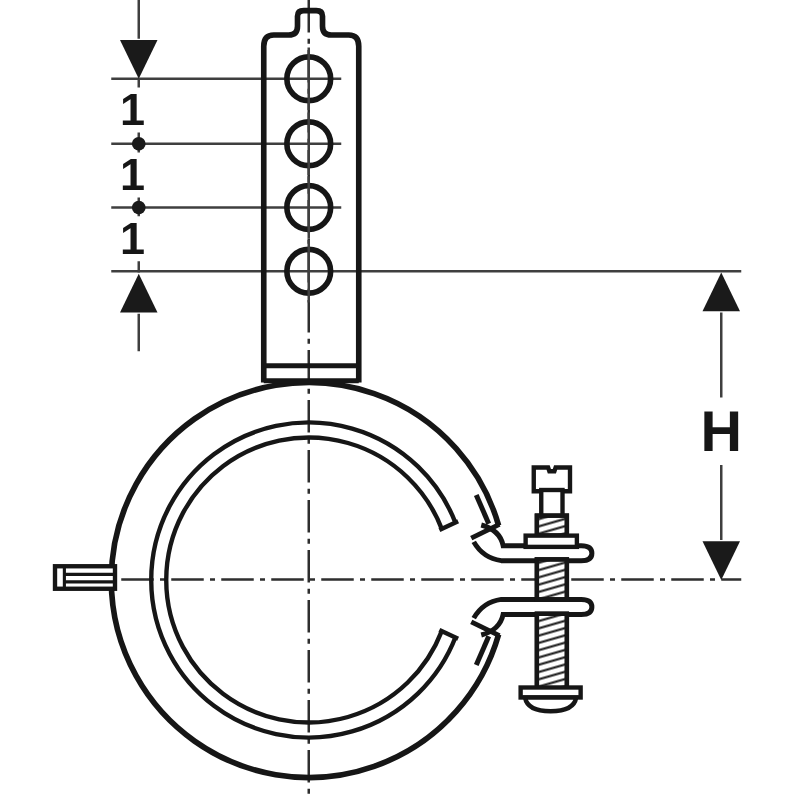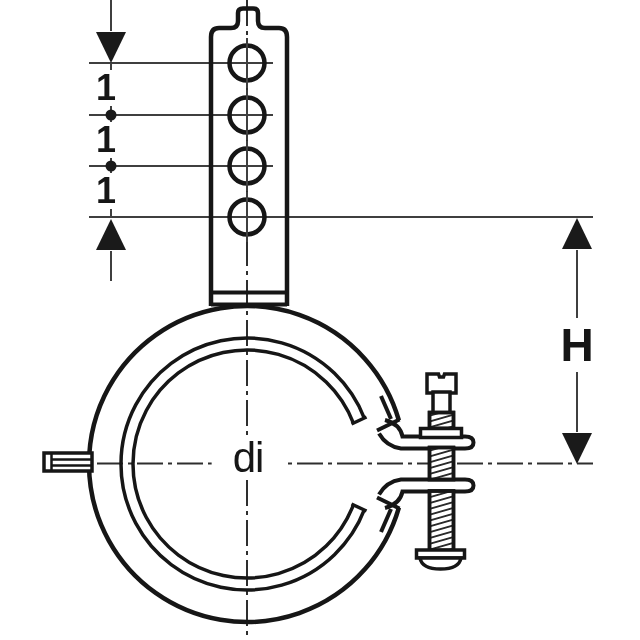--- a/index.html
+++ b/index.html
@@ -111,17 +111,16 @@
     <rect x="429.5" y="491" width="24" height="59.5" fill="url(#th)"></rect>
     <rect x="416.5" y="550" width="48" height="8"></rect>
     <path d="M420,558 Q422,569 440.5,569 Q459,569 461,558 Z"></path>
   </g>
 </svg>
 
 <div class="label lbl-spacing" style="left:106px;top:88px;">1</div>
 <div class="label lbl-spacing" style="left:106px;top:140px;">1</div>
 <div class="label lbl-spacing" style="left:106px;top:191px;">1</div>
 
-<div class="label lbl-di" style="left:248px;top:458px;">di</div>
 
 <div class="label lbl-h" style="left:577px;top:345px;">H</div>
 
 </div>
 
 </body></html>

